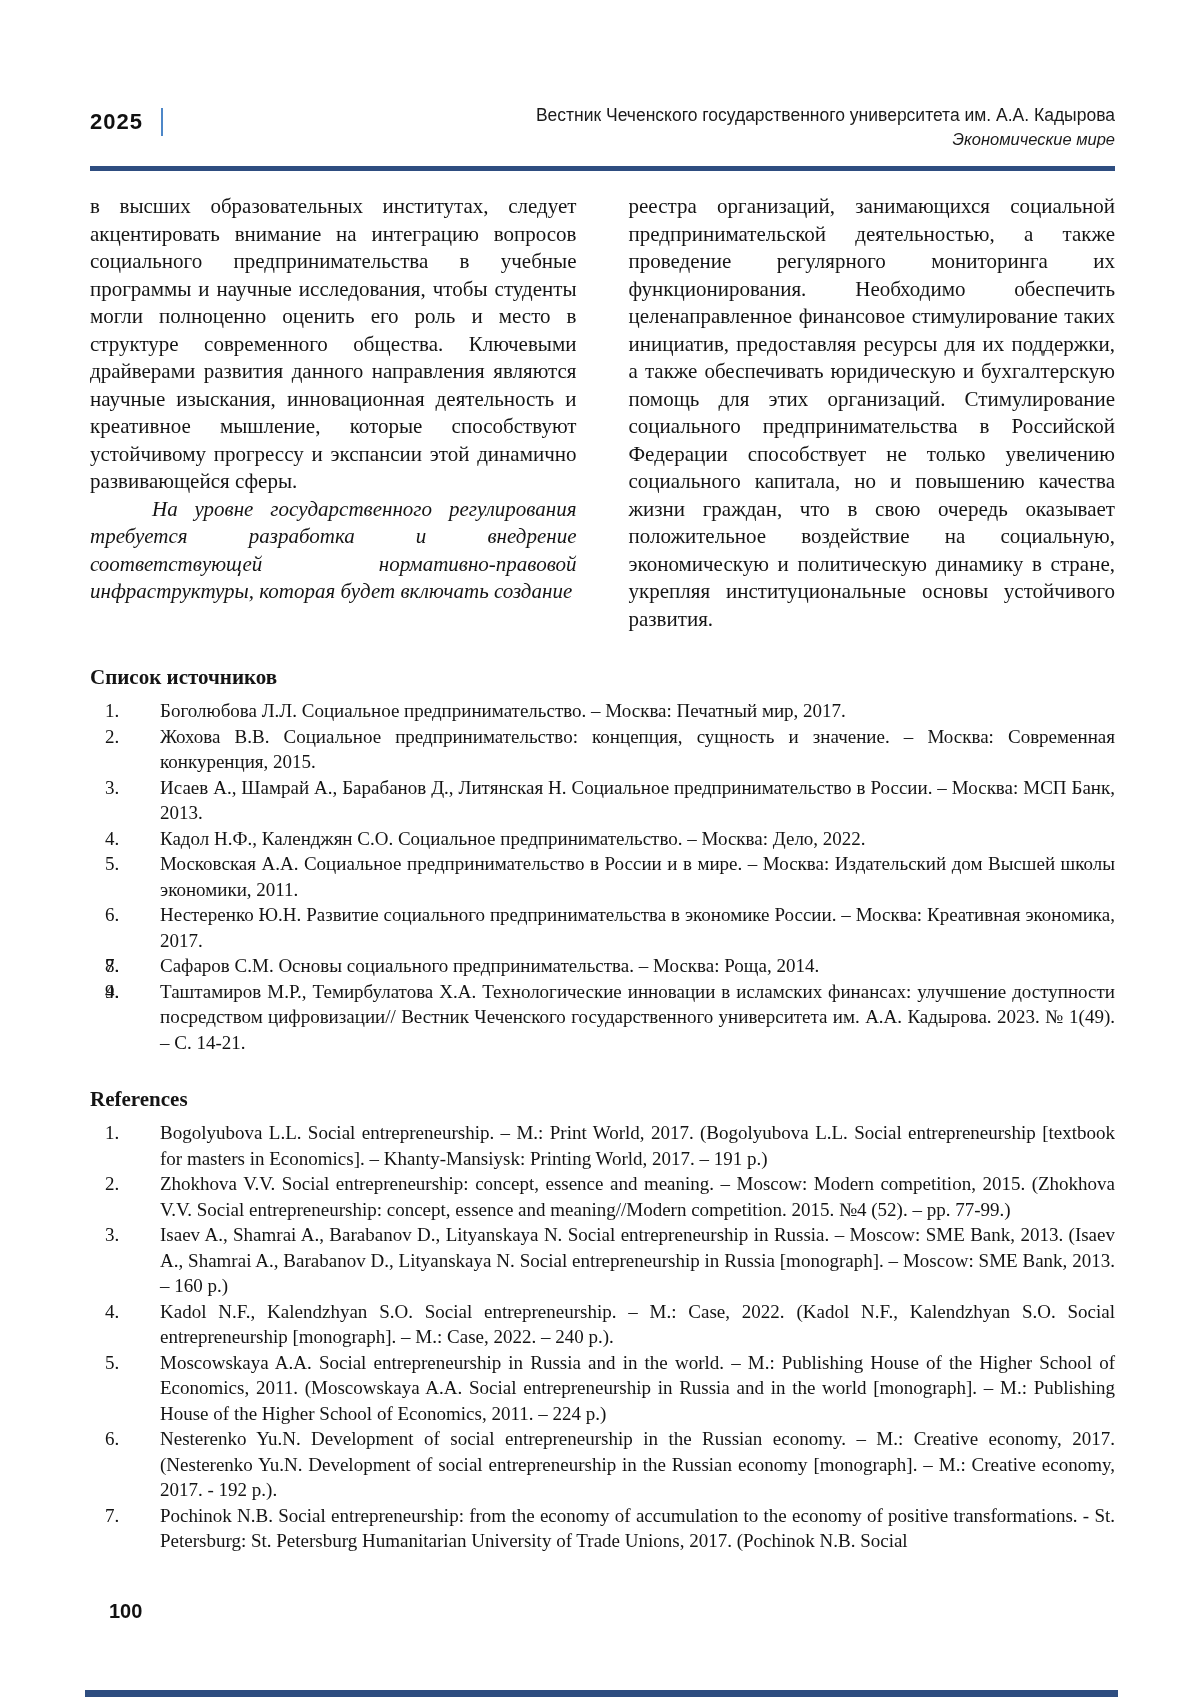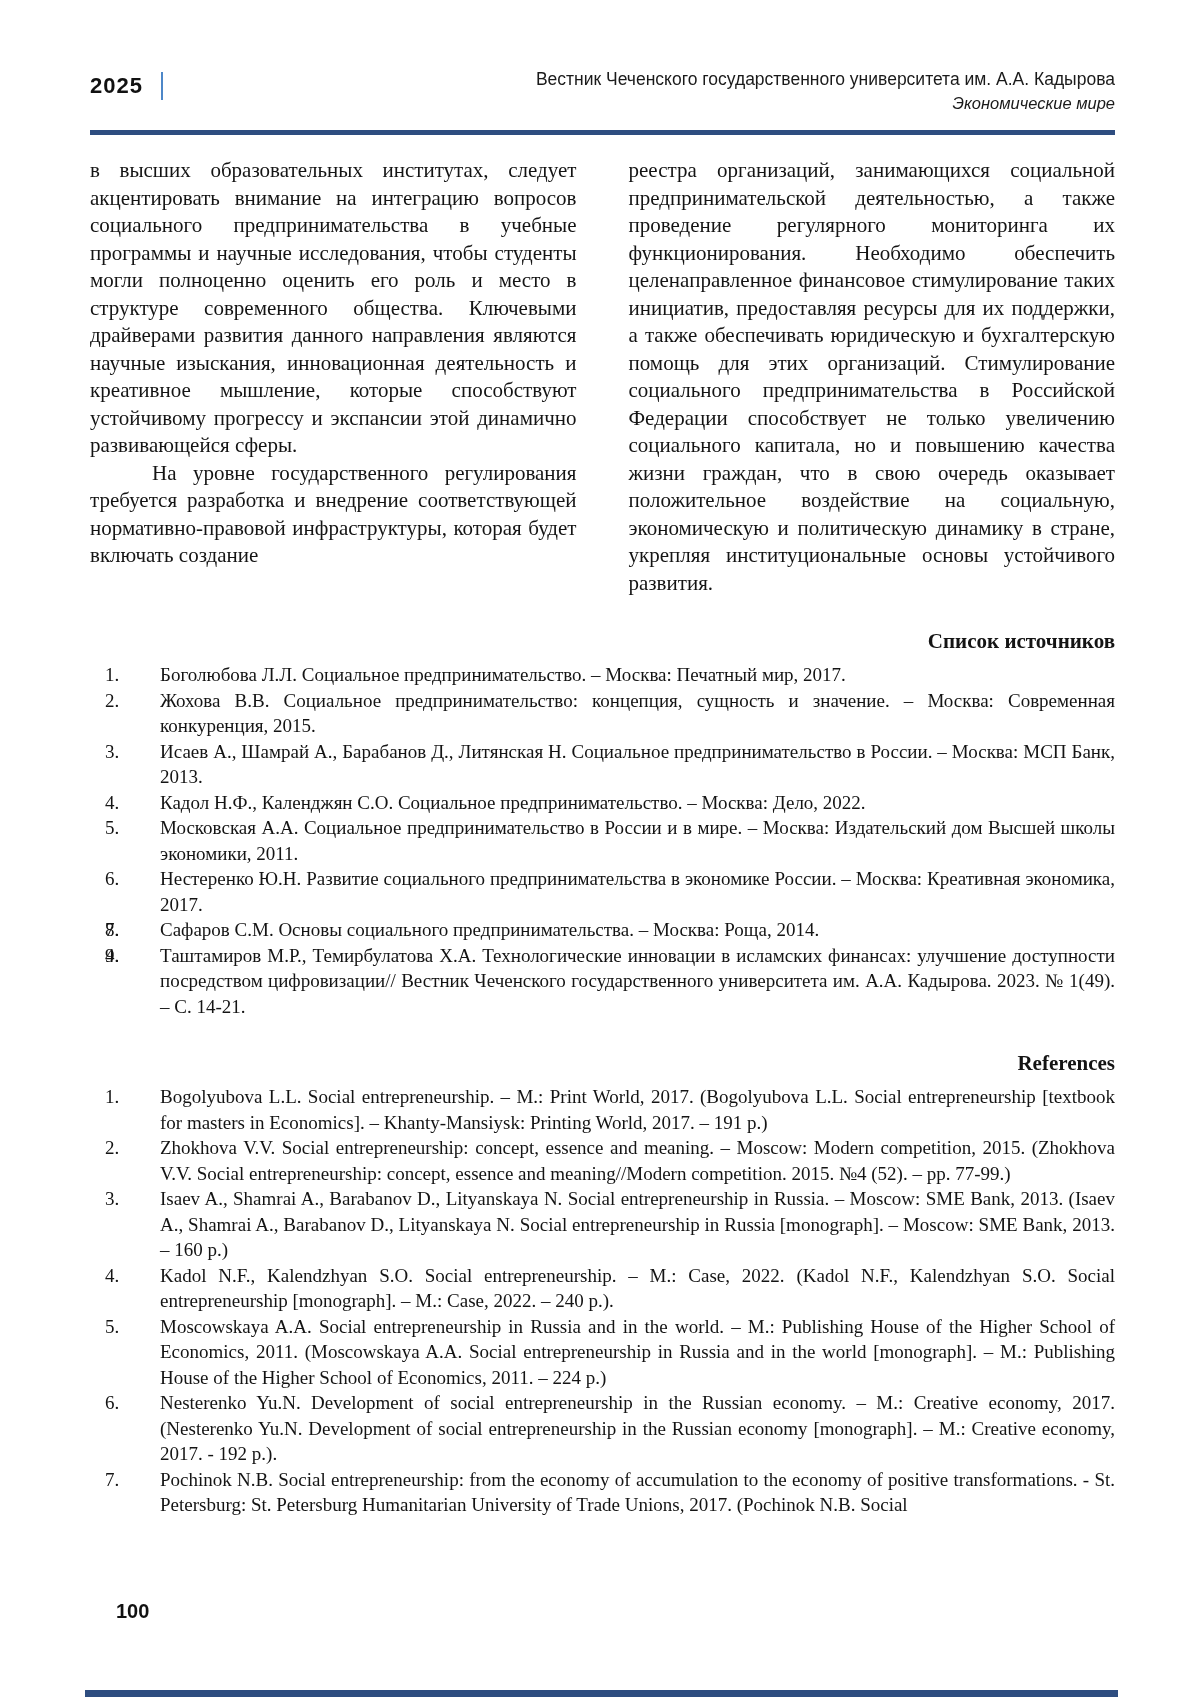--- a/index.html
+++ b/index.html
@@ -8,21 +8,21 @@
     position: relative;
     width: 1200px;
     height: 1697px;
     margin: 0 auto;
     background: #ffffff;
     overflow: hidden;
     font-family: "Liberation Serif", serif;
     color: #141414;
   }
   .content {
-    padding: 58px 85px 0 90px;
+    padding: 94px 85px 0 90px;
   }
   
   .header {
     display: flex;
     align-items: flex-start;
     justify-content: space-between;
   }
   .header-left {
     display: flex;
     align-items: center;
@@ -66,25 +66,25 @@
   .columns {
     display: grid;
     grid-template-columns: 1fr 1fr;
     column-gap: 52px;
     margin-top: 22px;
     font-size: 21px;
     line-height: 27.5px;
     text-align: justify;
   }
   .col p + p { margin-top: 0; }
-  .indent { text-indent: 62px; }
+  .indent { text-indent: 62px; font-style: italic; }
   
   .section-heading {
     margin-top: 32px;
-    text-align: right;
+    text-align: left;
     font-weight: 700;
     font-size: 21px;
   }
   .ref-list {
     list-style: none;
     margin-top: 8px;
     font-size: 19px;
     line-height: 25.5px;
   }
   .ref-item {
@@ -93,21 +93,21 @@
     text-align: justify;
   }
   .ref-item .num {
     position: absolute;
     left: 15px;
     top: 0;
   }
   
   .page-number {
     position: absolute;
-    left: 116px;
+    left: 109px;
     bottom: 74px;
     font-family: "Liberation Sans", sans-serif;
     font-weight: 700;
     font-size: 20px;
     color: #111;
     text-align: right;
   }
   .footer-rule {
     position: absolute;
     left: 85px;

